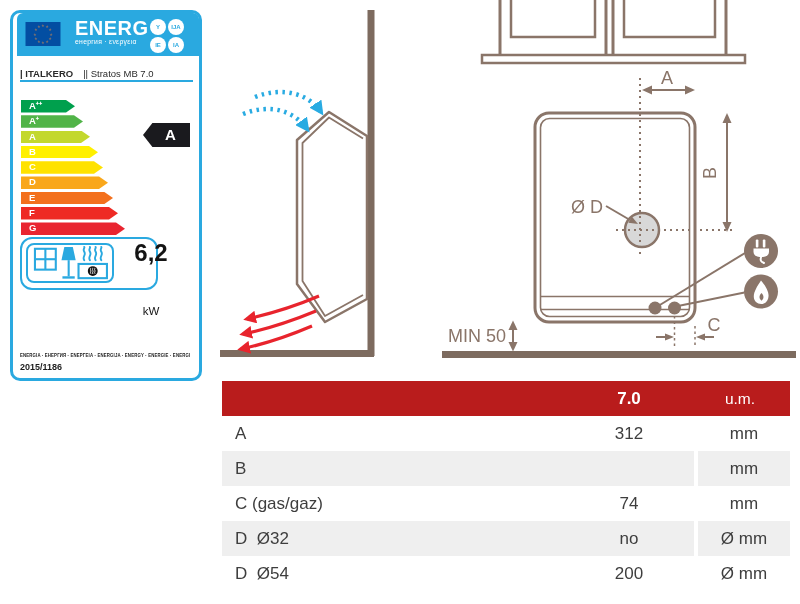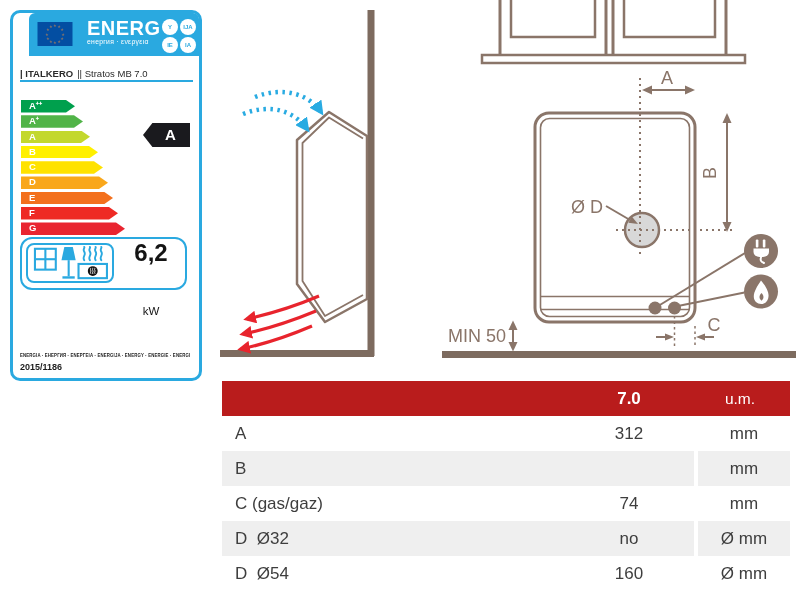--- a/index.html
+++ b/index.html
@@ -1,34 +1,34 @@
 <!DOCTYPE html>
 <html><head>
 <meta charset="utf-8">
 <style>
   html,body{margin:0;padding:0;background:#fff;}
   body{width:800px;height:604px;position:relative;font-family:"Liberation Sans",sans-serif;overflow:hidden;}
   .abs{position:absolute;}
 
   
   #label-card{left:10px;top:10px;width:192px;height:371px;border:3px solid #2AA9E0;border-radius:10px;box-sizing:border-box;background:#fff;}
-  .lbl-header{position:absolute;left:16px;top:0;right:0;height:43px;background:#2AA9E0;border-radius:6px 6px 0 0;}
+  .lbl-header{position:absolute;left:4px;top:0;right:0;height:43px;background:#2AA9E0;border-radius:6px 6px 0 0;}
   .energ-title{position:absolute;left:58px;top:4px;color:#fff;}
   .energ-title .t{font-size:20px;font-weight:bold;letter-spacing:.5px;line-height:22px;}
   .energ-title .s{font-size:6.8px;letter-spacing:.3px;margin-top:-1px;}
   .lang-circles{position:absolute;left:133px;top:6px;width:36px;display:grid;grid-template-columns:16px 16px;grid-gap:2px;}
   .lang-circles span{width:16px;height:16px;border-radius:50%;background:#fff;color:#2AA9E0;font-size:6px;font-weight:bold;display:flex;align-items:center;justify-content:center;}
   .brand-row{position:absolute;left:7px;top:55px;font-size:9.5px;color:#2b2b2b;white-space:nowrap;}
   .brand-row b{font-weight:bold;}
-  .brand-row .mdl{font-weight:normal;margin-left:4px;}
+  .brand-row .mdl{font-weight:normal;margin-left:10px;}
   .brand-underline{position:absolute;left:7px;right:6px;top:67px;height:1.5px;background:#2AA9E0;}
   .bars{position:absolute;left:8px;top:87px;}
   .bar{height:12.5px;margin-bottom:2.8px;color:#fff;font-size:9.5px;font-weight:bold;line-height:12.5px;padding-left:8px;box-sizing:border-box;clip-path:polygon(0 0,calc(100% - 9px) 0,100% 50%,calc(100% - 9px) 100%,0 100%);}
   .rating-arrow{position:absolute;left:130px;top:110px;width:47px;height:24px;background:#1a1a1e;clip-path:polygon(0 50%,20% 0,100% 0,100% 100%,20% 100%);color:#fff;font-size:15px;font-weight:bold;line-height:24px;text-align:center;padding-left:8px;box-sizing:border-box;}
-  .kw-box{position:absolute;left:7px;top:224px;width:167px;height:53px;border:2.5px solid #2AA9E0;border-radius:12px;box-sizing:border-box;}
+  .kw-box{position:absolute;left:7px;top:224px;width:138px;height:53px;border:2.5px solid #2AA9E0;border-radius:12px;box-sizing:border-box;}
   .kw-icons{position:absolute;left:4px;top:4px;width:88px;height:40px;border:2px solid #2AA9E0;border-radius:8px;box-sizing:border-box;}
   .kw-value{position:absolute;left:96px;top:1px;width:66px;text-align:center;color:#141414;}
   .kw-value .v{font-size:24px;font-weight:bold;line-height:26px;}
   .kw-value .u{font-size:11.5px;line-height:11px;margin-top:40px;}
   .langs{position:absolute;left:7px;top:339px;font-size:6px;font-weight:bold;color:#1c1c1c;white-space:nowrap;transform:scaleX(.72);transform-origin:left center;letter-spacing:.2px;}
   .reg{position:absolute;left:7px;top:349px;font-size:9px;font-weight:bold;color:#1c1c1c;}
 
   
   svg{display:block;}
   svg text{font-family:"Liberation Sans",sans-serif;fill:#8a7569;}
@@ -286,17 +286,17 @@
     <div class="cell-main">
       <span class="lbl">D  Ø32</span>
       <span class="val">no</span>
     </div>
     <div class="cell-unit">Ø mm</div>
   </div>
 
   <div class="trow">
     <div class="cell-main">
       <span class="lbl">D  Ø54</span>
-      <span class="val">160</span>
+      <span class="val">200</span>
     </div>
     <div class="cell-unit">Ø mm</div>
   </div>
 </div>
 
 </body></html>

